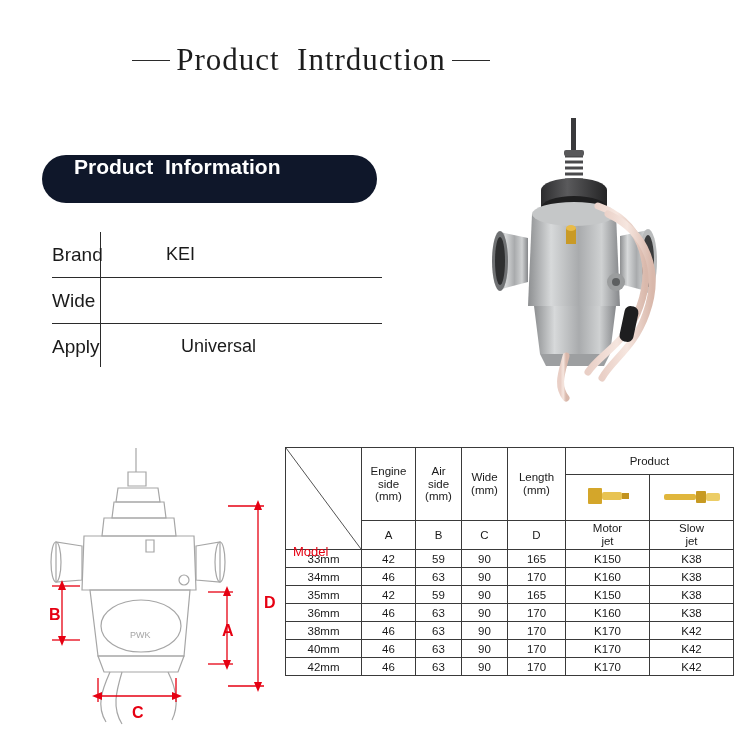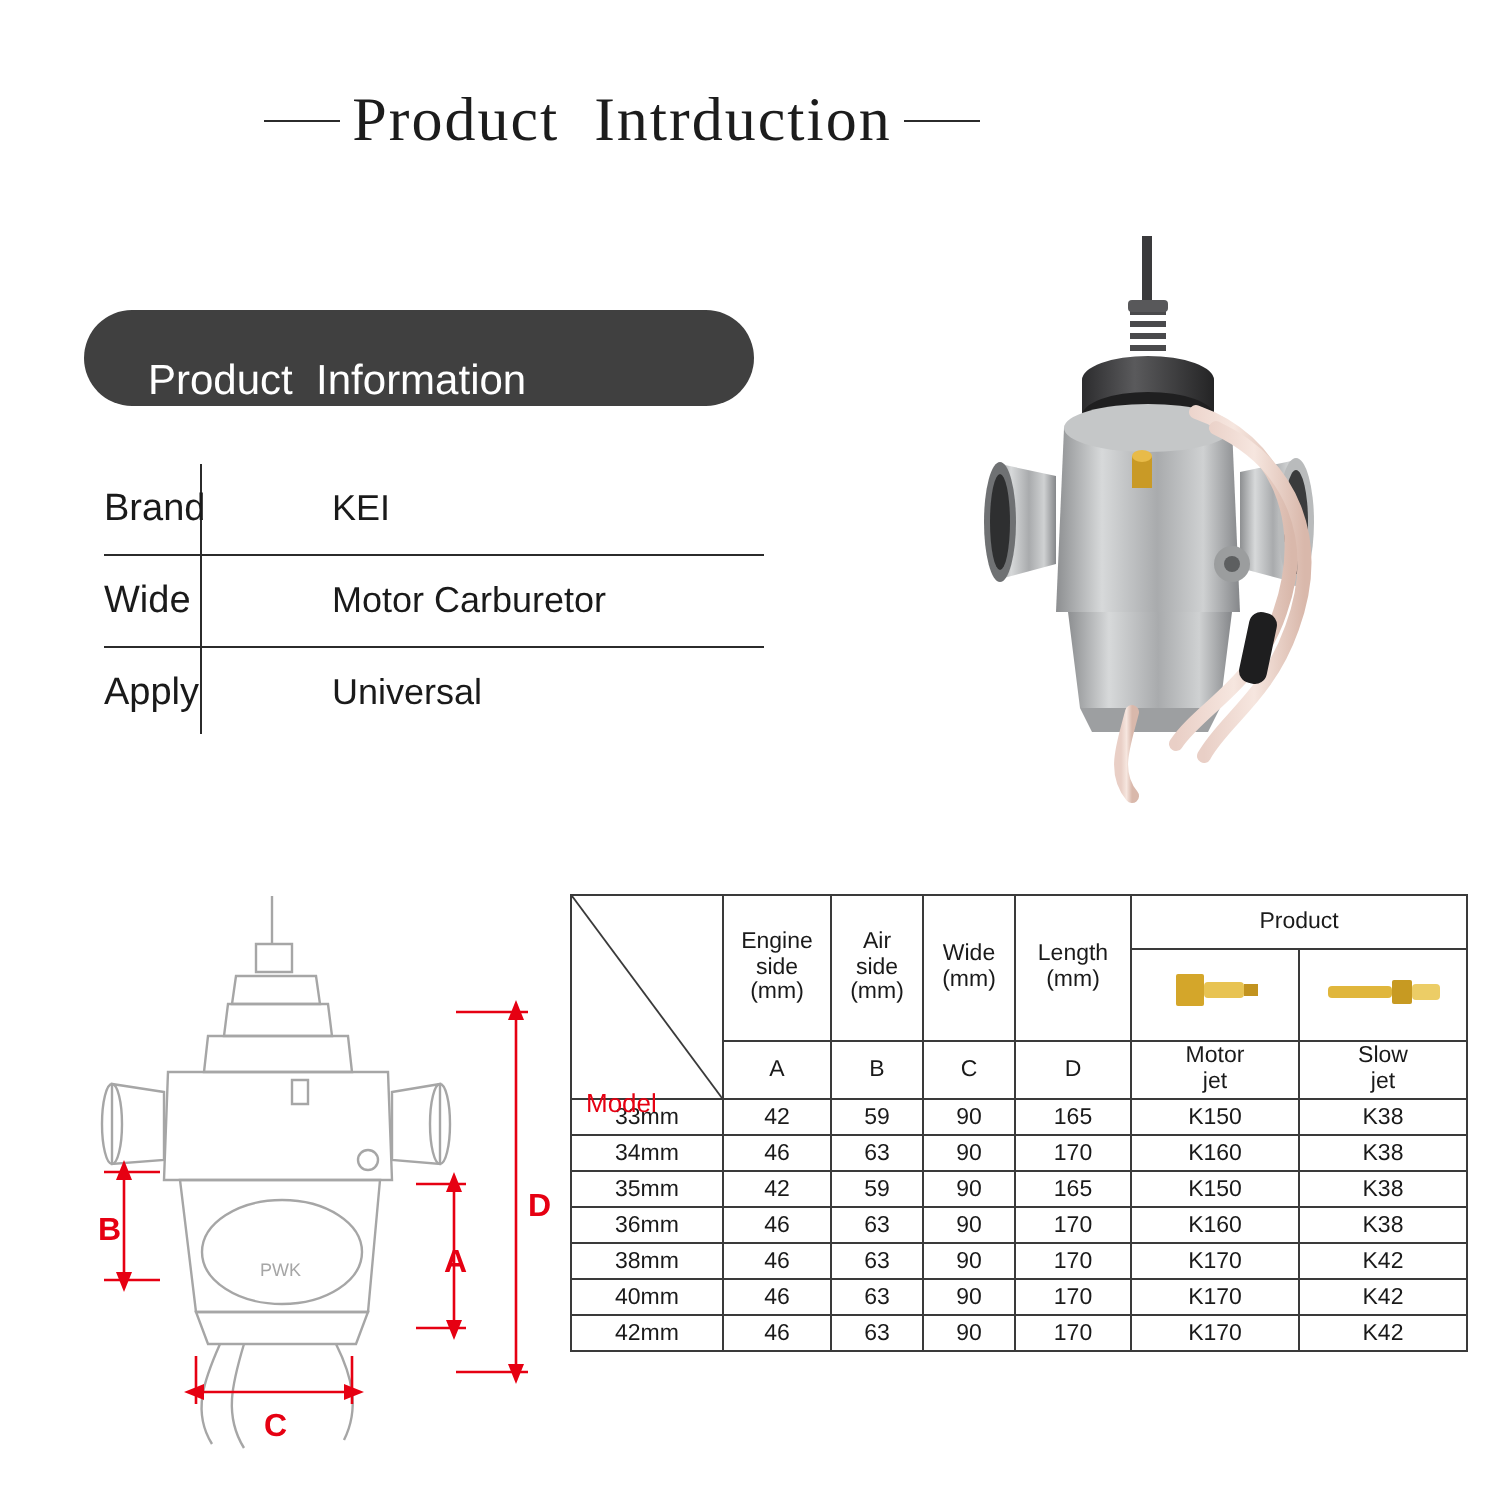--- a/index.html
+++ b/index.html
@@ -42,26 +42,27 @@
     white-space: pre;
   }
 
   
   .info-pill {
     position: absolute;
     left: 42px;
     top: 155px;
     width: 335px;
     height: 48px;
-    background: #404040;
+    background: #0f172a;
     border-radius: 24px;
     display: flex;
-    align-items: flex-end;
+    align-items: flex-start;
     box-sizing: border-box;
     padding-left: 32px;
+    font-weight: bold;
   }
   .info-pill-label {
     color: #ffffff;
     font-size: 21px;
     white-space: pre;
     font-family: "Liberation Sans", sans-serif;
   }
 
   
   .spec-table {
@@ -70,21 +71,21 @@
     top: 232px;
     width: 330px;
   }
   .spec-row {
     height: 45px;
     display: flex;
     align-items: center;
     border-bottom: 1px solid #2b2b2b;
     position: relative;
   }
-  .spec-row:last-child { border-bottom: none; }
+  .spec-row:last-child { border-bottom: none; gap: 15px; }
   .spec-key {
     width: 100px;
     font-size: 19px;
     color: #1a1a1a;
     white-space: pre;
   }
   .spec-val {
     padding-left: 14px;
     font-size: 18px;
     color: #1a1a1a;
@@ -180,21 +181,20 @@
 </div>
 
 <div class="spec-divider"></div>
 <div class="spec-table">
   <div class="spec-row">
     <div class="spec-key">Brand</div>
     <div class="spec-val">KEI</div>
   </div>
   <div class="spec-row">
     <div class="spec-key">Wide</div>
-    <div class="spec-val">Motor Carburetor</div>
   </div>
   <div class="spec-row">
     <div class="spec-key">Apply</div>
     <div class="spec-val">Universal</div>
   </div>
 </div>
 
 <svg class="photo" viewBox="0 0 270 300">
   <defs>
     <linearGradient id="bodyGrad" x1="0" y1="0" x2="1" y2="0">

